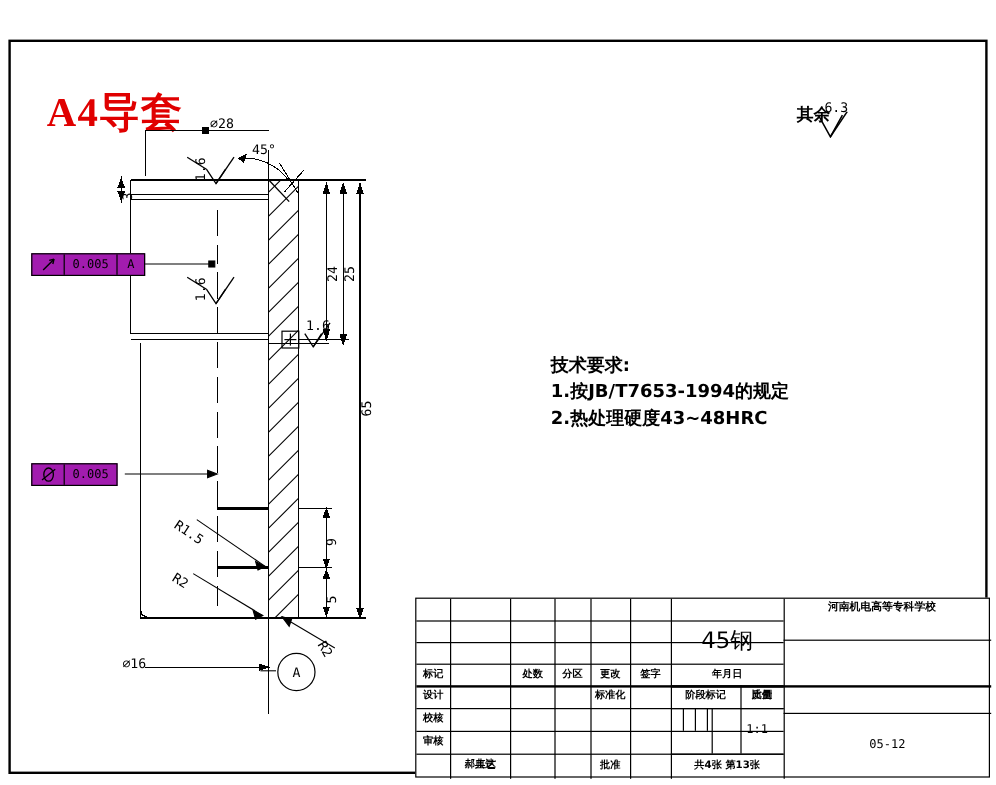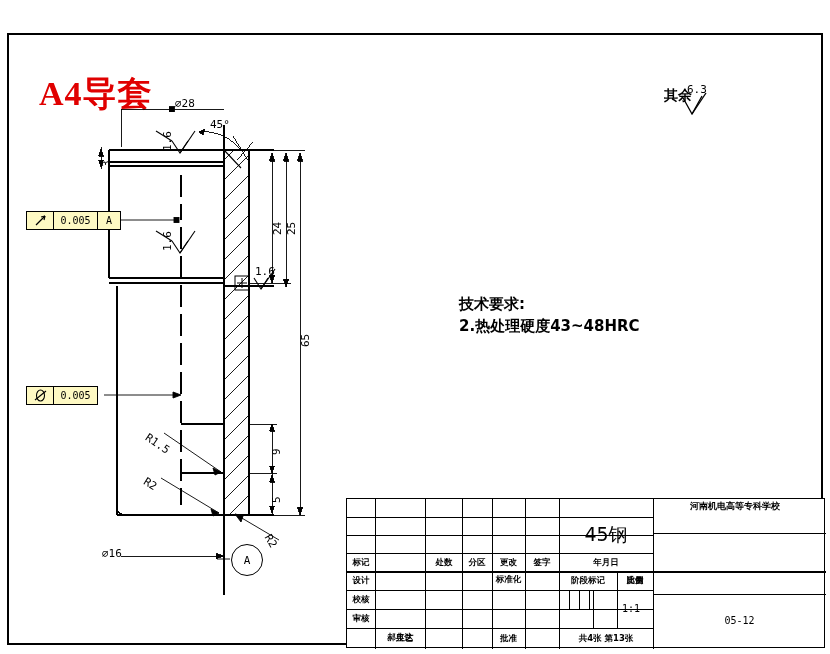--- a/index.html
+++ b/index.html
@@ -26,21 +26,21 @@
   #rest-val{position:absolute;left:678px;top:48px;font-size:11px;
             font-family:"DejaVu Sans Mono",monospace;}
 
   
   #tech{position:absolute;left:450px;top:258px;font-size:15px;line-height:22px;
         font-family:"DejaVu Sans",sans-serif;font-weight:bold;color:#000;}
   #tech .l{display:block;white-space:nowrap;}
 
   
   .tolframe{position:absolute;display:flex;border:1.2px solid #000;height:17px;
-            background:#fef9c3;align-items:stretch;}
+            background:#a21caf;align-items:stretch;}
   .tolframe > div{display:flex;align-items:center;justify-content:center;
                   font-size:10px;font-family:"DejaVu Sans Mono",monospace;
                   border-right:1.2px solid #000;padding:0 3px;}
   .tolframe > div:last-child{border-right:none;}
 
   
   #datumA{position:absolute;left:222px;top:509px;width:30px;height:30px;
           border:1.3px solid #000;border-radius:50%;
           display:flex;align-items:center;justify-content:center;
           font-size:11px;font-family:"DejaVu Sans Mono",monospace;background:#fff;}
@@ -265,20 +265,21 @@
           <line x1="1" y1="11" x2="12" y2="2" stroke="#000" stroke-width="1.1"></line>
         </svg>
     </div>
     <div style="width:37px;">0.005</div>
   </div>
 
   <div id="datumA">A</div>
 
   <div id="tech">
     <span class="l">技术要求:</span>
+    <span class="l">1.按JB/T7653-1994的规定</span>
     <span class="l">2.热处理硬度43~48HRC</span>
   </div>
 
   <div id="tb">
 
     <div class="ln vl" style="left:212px;top:0;height:150px;"></div>
     <div class="ln vl" style="left:306px;top:0;height:150px;"></div>
 
     <div class="ln hl" style="left:0;top:18px;width:306px;"></div>
     <div class="ln hl" style="left:0;top:36px;width:306px;"></div>
@@ -313,21 +314,21 @@
     <div class="cell" style="left:145px;top:54px;width:33px;height:18px;">更改</div>
     <div class="cell" style="left:178px;top:54px;width:34px;height:18px;">签字</div>
     <div class="cell" style="left:212px;top:54px;width:94px;height:18px;">年月日</div>
 
     <div class="cell" style="left:0;top:72px;width:28px;height:19px;">设计</div>
     <div class="cell" style="left:0;top:91px;width:28px;height:19px;">校核</div>
     <div class="cell" style="left:0;top:110px;width:28px;height:19px;">审核</div>
     <div class="cell" style="left:0;top:129px;width:28px;height:21px;margin-left:44px;">工艺</div>
 
     <div class="cell" style="left:28px;top:85px;width:50px;height:19px;margin-top:44px;">郝典达</div>
-    <div class="cell" style="left:145px;top:72px;width:33px;height:19px;font-family:Liberation Mono, monospace;">标准化</div>
+    <div class="cell" style="left:145px;top:72px;width:33px;height:19px;">标准化</div>
     <div class="cell" style="left:145px;top:129px;width:33px;height:21px;">批准</div>
 
     <div class="cell big" style="left:212px;top:0;width:94px;height:72px;">45钢</div>
 
     <div class="cell" style="left:212px;top:72px;width:58px;height:19px;">阶段标记</div>
     <div class="cell" style="left:270px;top:72px;width:36px;height:19px;">质量</div>
 
     <div class="cell" style="left:246px;top:72px;width:0;height:0;"></div>
 
     <div class="cell" style="left:270px;top:72px;width:0;height:0;"></div>

